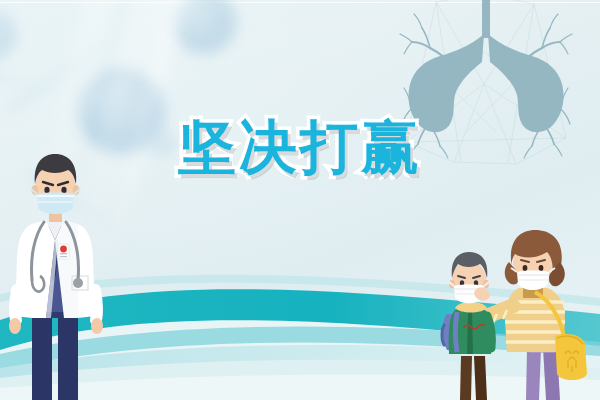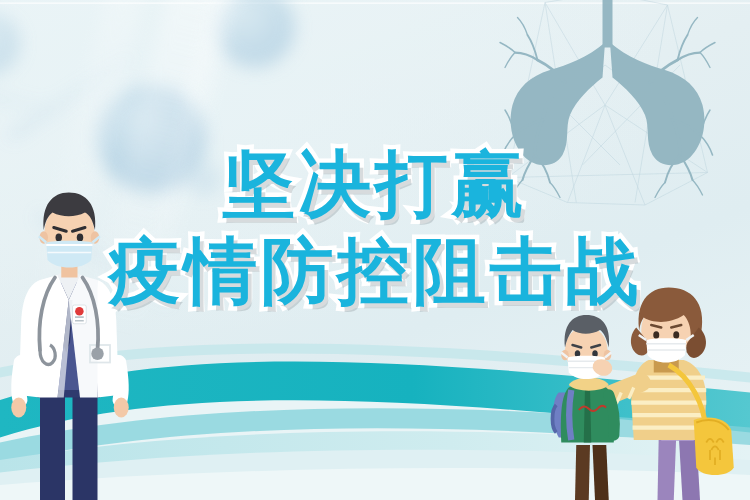--- a/index.html
+++ b/index.html
@@ -304,16 +304,15 @@
         <path d="M20 66 h28" stroke="#e6eaed" stroke-width="1"></path>
         <path d="M19 58 L14 54 M49 58 L54 54" stroke="#f0f3f5" stroke-width="1.8"></path>
 
         <ellipse cx="47" cy="66" rx="8" ry="6.5" fill="#f6d2b2" transform="rotate(18 47 66)"></ellipse>
       </g>
     </svg>
   </div>
 
   <div class="title-wrap">
     <span class="tline tline-1">坚决打赢</span>
-    <span class="tline tline-2">疫情防控阻击战</span>
   </div>
 
 </div>
 
 </body></html>

